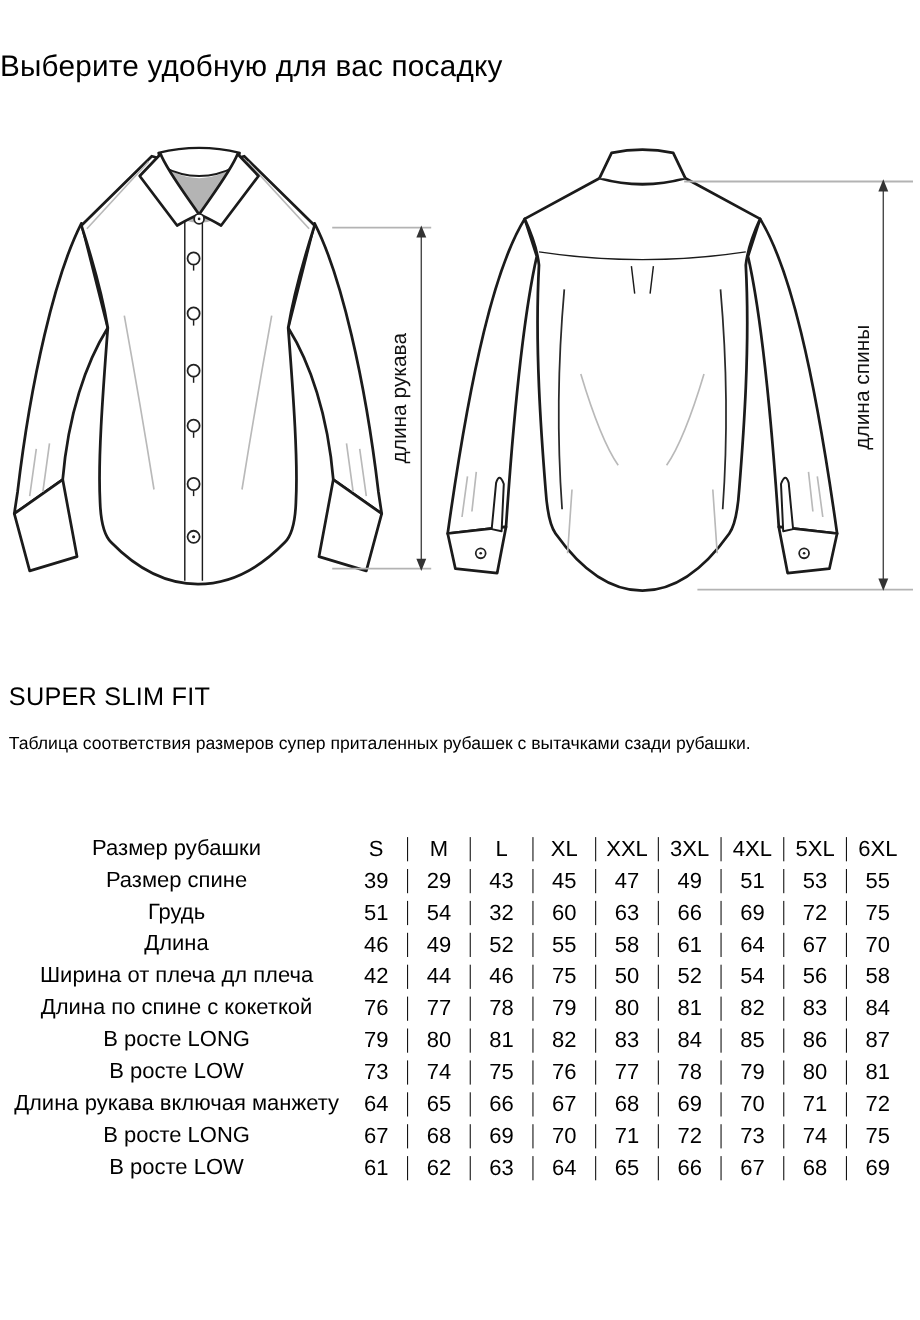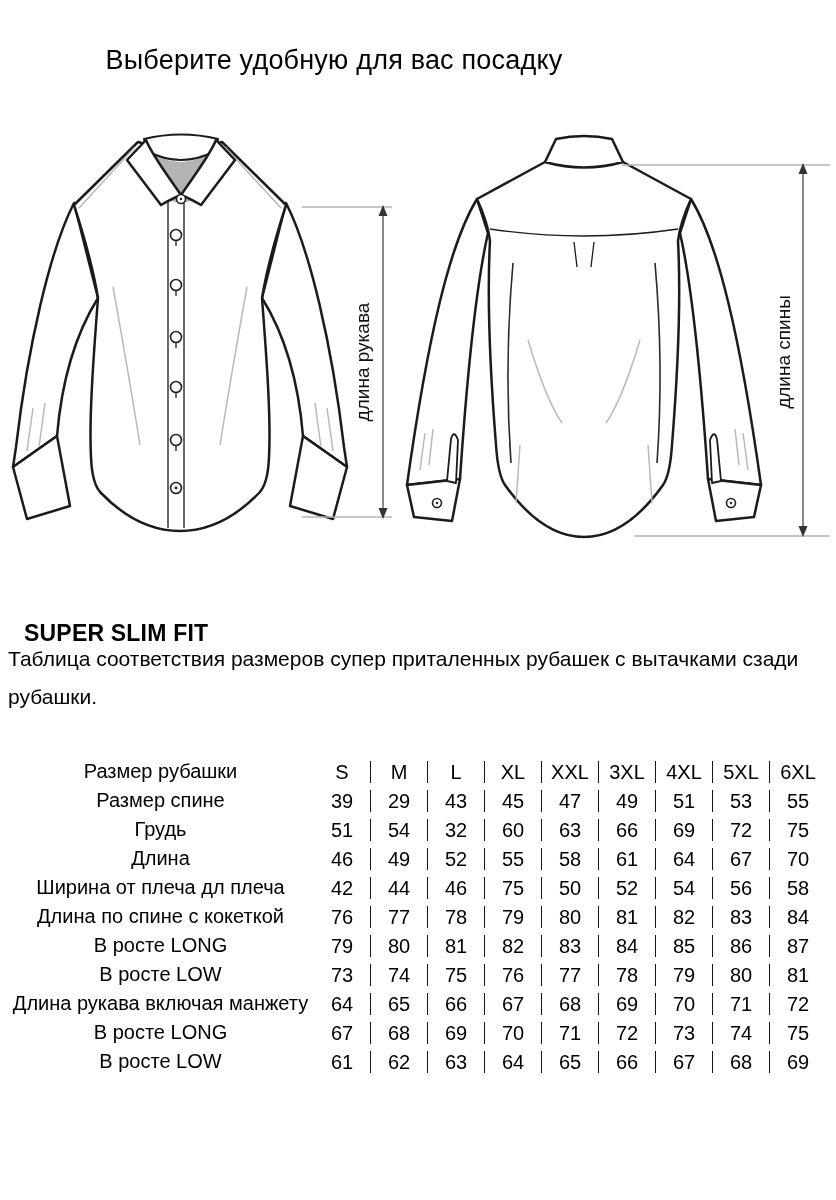--- a/index.html
+++ b/index.html
@@ -2,42 +2,42 @@
 <html><head>
 <meta charset="utf-8">
 <style>
   html,body { margin:0; padding:0; background:#fff; }
   .page {
     position:relative; width:836px; height:1200px; background:#ffffff;
     font-family:"Liberation Sans", sans-serif; color:#000; overflow:hidden;
   }
   .title {
     position:absolute; top:45px; left:0; width:668px;
-    text-align:center; font-size:27px; letter-spacing:0.2px;
+    text-align:left; font-size:27px; letter-spacing:0.2px;
   }
   .illustration { position:absolute; top:115px; left:0; }
 
   .outline { fill:#ffffff; stroke:#1b1b1b; stroke-width:2.5; stroke-linejoin:round; }
   .thin    { fill:none; stroke:#1b1b1b; stroke-width:1.3; }
   .dart    { fill:none; stroke:#2a2a2a; stroke-width:1.6; }
   .fold    { fill:none; stroke:#b9b9b9; stroke-width:1.5; }
   .guide   { stroke:#b3b3b3; stroke-width:1.6; }
   .dim     { stroke:#4a4a4a; stroke-width:1.3; }
   .dimhead { fill:#333; stroke:none; }
   .btn     { fill:#fff; stroke:#222; stroke-width:1.6; }
   .btndot  { fill:#222; stroke:none; }
   .dim-label { font-size:19px; fill:#111; font-family:"Liberation Sans", sans-serif; }
 
   .fit-heading {
     position:absolute; left:8px; top:620px;
-    font-size:23px; font-weight:bold; letter-spacing:0.2px;margin-left:16px;
+    font-size:23px; font-weight:normal; letter-spacing:0.2px;
   }
   .fit-desc {
-    position:absolute; left:8px; top:640px; width:812px;
-    font-size:21px; line-height:38px;
+    position:absolute; left:8px; top:658px; width:812px;
+    font-size:16px; line-height:38px;
   }
   table.size-table {
     position:absolute; left:8px; top:757px;
     border-collapse:collapse; table-layout:fixed;
   }
   .size-table th, .size-table td {
     font-weight:400; font-size:20px; padding:3px 0; height:22px;
     white-space:nowrap; vertical-align:middle;
   }
   .label-cell { width:305px; text-align:center; padding-left:2px; }

